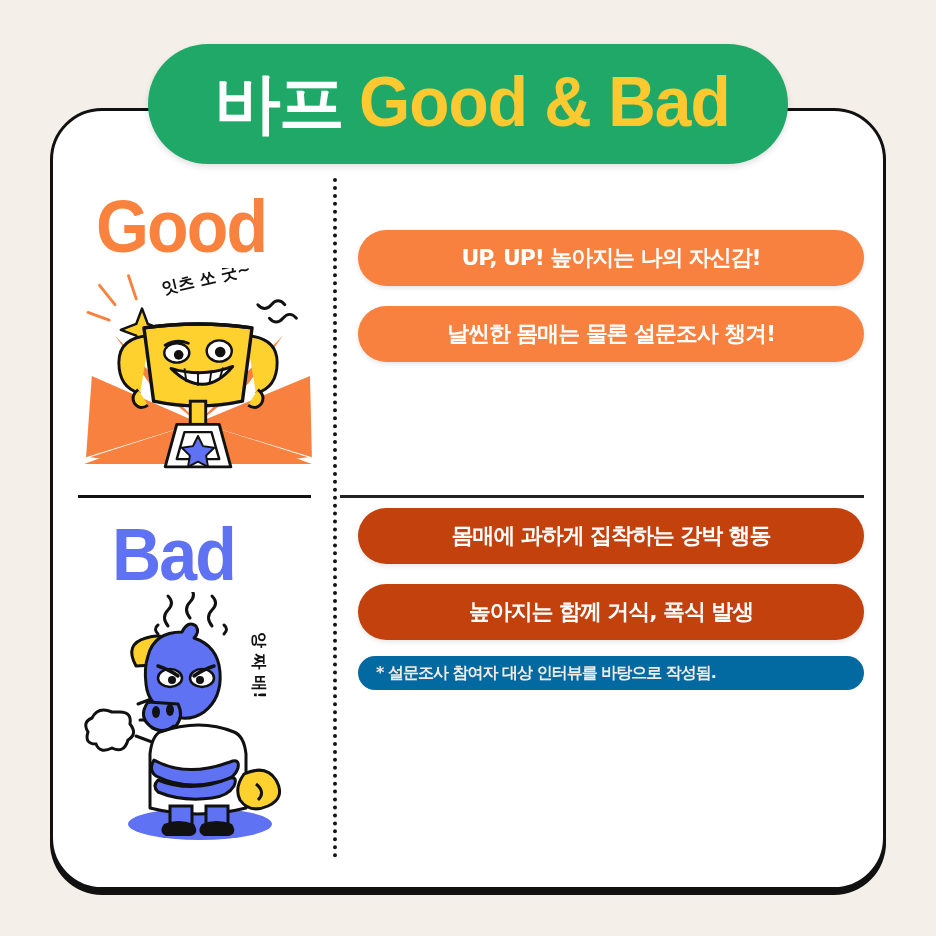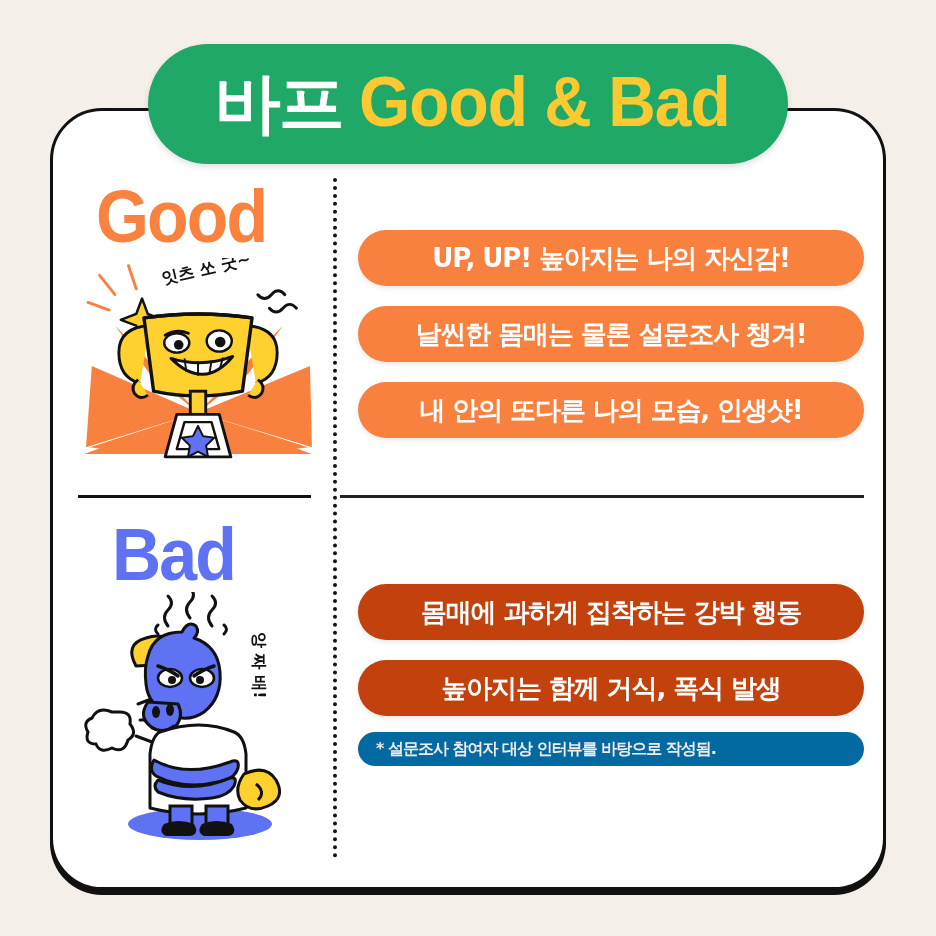--- a/index.html
+++ b/index.html
@@ -98,21 +98,21 @@
     top: 495px;
     width: 233px;
     height: 0;
     border-top: 3px solid #111111;
     z-index: 6;
   }
 
   
   .left-col { position: absolute; z-index: 7; }
 
-  #good-block { left: 78px; top: 180px; width: 240px; height: 305px; }
+  #good-block { left: 78px; top: 190px; width: 240px; height: 305px; }
   #bad-block  { left: 78px; top: 518px; width: 240px; height: 340px; }
 
   .side-heading {
     font-size: 74px;
     font-weight: 700;
     letter-spacing: -2px;
     line-height: 1;
     transform: scaleX(0.92);
     transform-origin: left top;
     font-family: "Liberation Sans", sans-serif;
@@ -131,21 +131,21 @@
     z-index: 7;
   }
 
   .pill {
     height: 56px;
     border-radius: 32px;
     display: flex;
     align-items: center;
     justify-content: center;
     color: #ffffff;
-    font-size: 26px;
+    font-size: 22px;
     font-weight: 700;
     letter-spacing: -1.1px;
     white-space: nowrap;
     font-family: "DejaVu Sans", sans-serif;
     box-shadow: 0 2px 5px rgba(0,0,0,0.10);
   }
 
   .pill-good { background: #f9813f; }
   .pill-bad  { background: #c2410c; }
 
@@ -303,21 +303,20 @@
     <path d="M86,232 q14,-6 30,0 q6,10 -4,12 l-24,0 q-8,-4 -2,-12 Z" fill="#111"></path>
     <path d="M124,232 q14,-6 30,0 q6,10 -4,12 l-24,0 q-8,-4 -2,-12 Z" fill="#111"></path>
   </svg>
 </div>
 
 <div id="right-col">
 
   <div id="good-pills">
     <div class="pill pill-good">UP, UP! 높아지는 나의 자신감!</div>
     <div class="pill pill-good">날씬한 몸매는 물론 설문조사 챙겨!</div>
-    <div class="pill pill-good">내 안의 또다른 나의 모습, 인생샷!</div>
   </div>
 
   <div id="bad-pills">
     <div class="pill pill-bad">몸매에 과하게 집착하는 강박 행동</div>
     <div class="pill pill-bad">높아지는 함께 거식, 폭식 발생</div>
   </div>
 
   <div id="note-wrap">
     <div class="pill pill-note">* 설문조사 참여자 대상 인터뷰를 바탕으로 작성됨.</div>
   </div>

